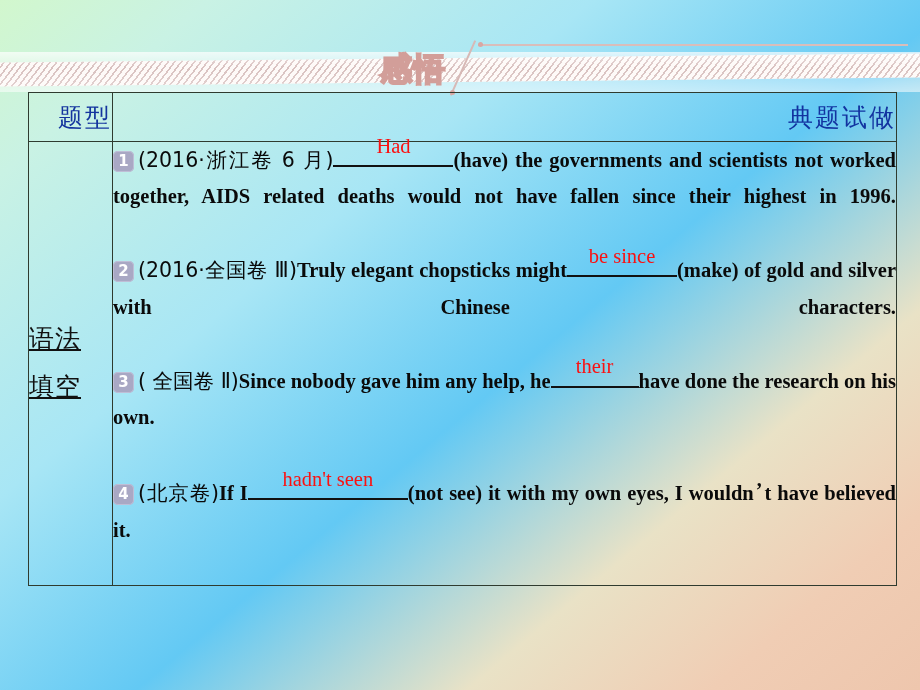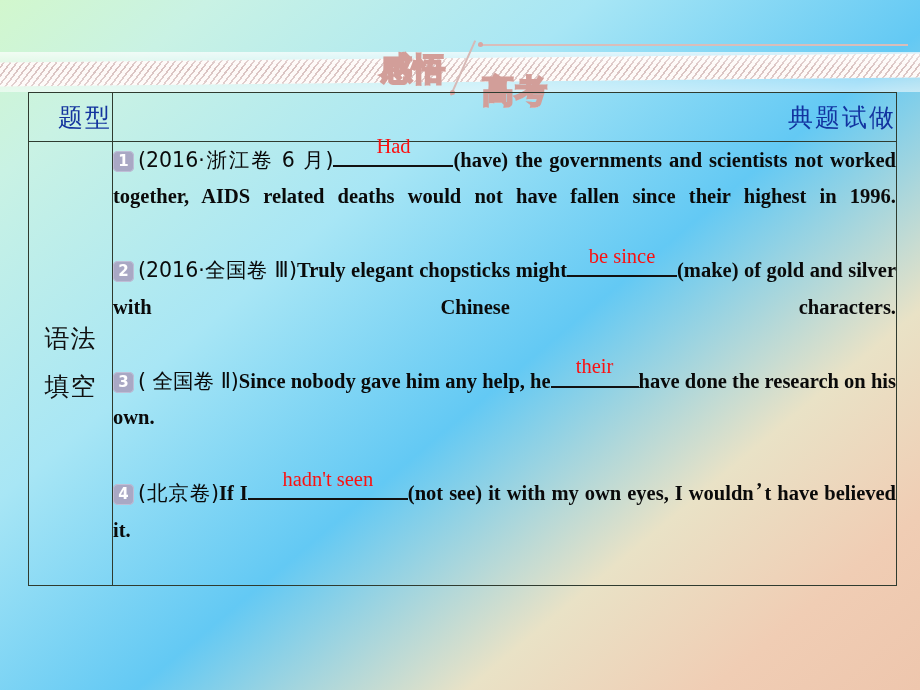--- a/index.html
+++ b/index.html
@@ -120,25 +120,25 @@
     height: 48px;
     text-align: right;
     color: #1233a0;
     font-size: 25px;
     font-family: "Liberation Serif", "DejaVu Serif", serif;
     letter-spacing: 2px;
   }
   .hdr-cell.type { color: #14349e; }
 
   .type-cell {
-    text-align: center;
     color: #111;
     font-size: 25px;
     line-height: 1.95;
     letter-spacing: 1px;
+    text-decoration: underline;
   }
   .type-cell .tline { display: block; }
 
   .body-cell {
     padding: 10px 12px 14px 8px;
     vertical-align: top;
   }
 
   
   .q {
@@ -213,21 +213,20 @@
 <div id="slide">
 
   <div class="banner">
     <div class="banner-stripe"></div>
     <div class="banner-wash"></div>
     <div class="banner-line"></div>
     <div class="banner-slash"></div>
     <div class="banner-dot d1"></div>
     <div class="banner-dot d2"></div>
     <div class="banner-word w1">感悟</div>
-    <div class="banner-word w2">高考</div>
   </div>
 
   <table class="tbl">
     <colgroup>
       <col class="col-type">
       <col>
     </colgroup>
     <tbody>
       <tr>
         <td class="hdr-cell type">题型</td>

